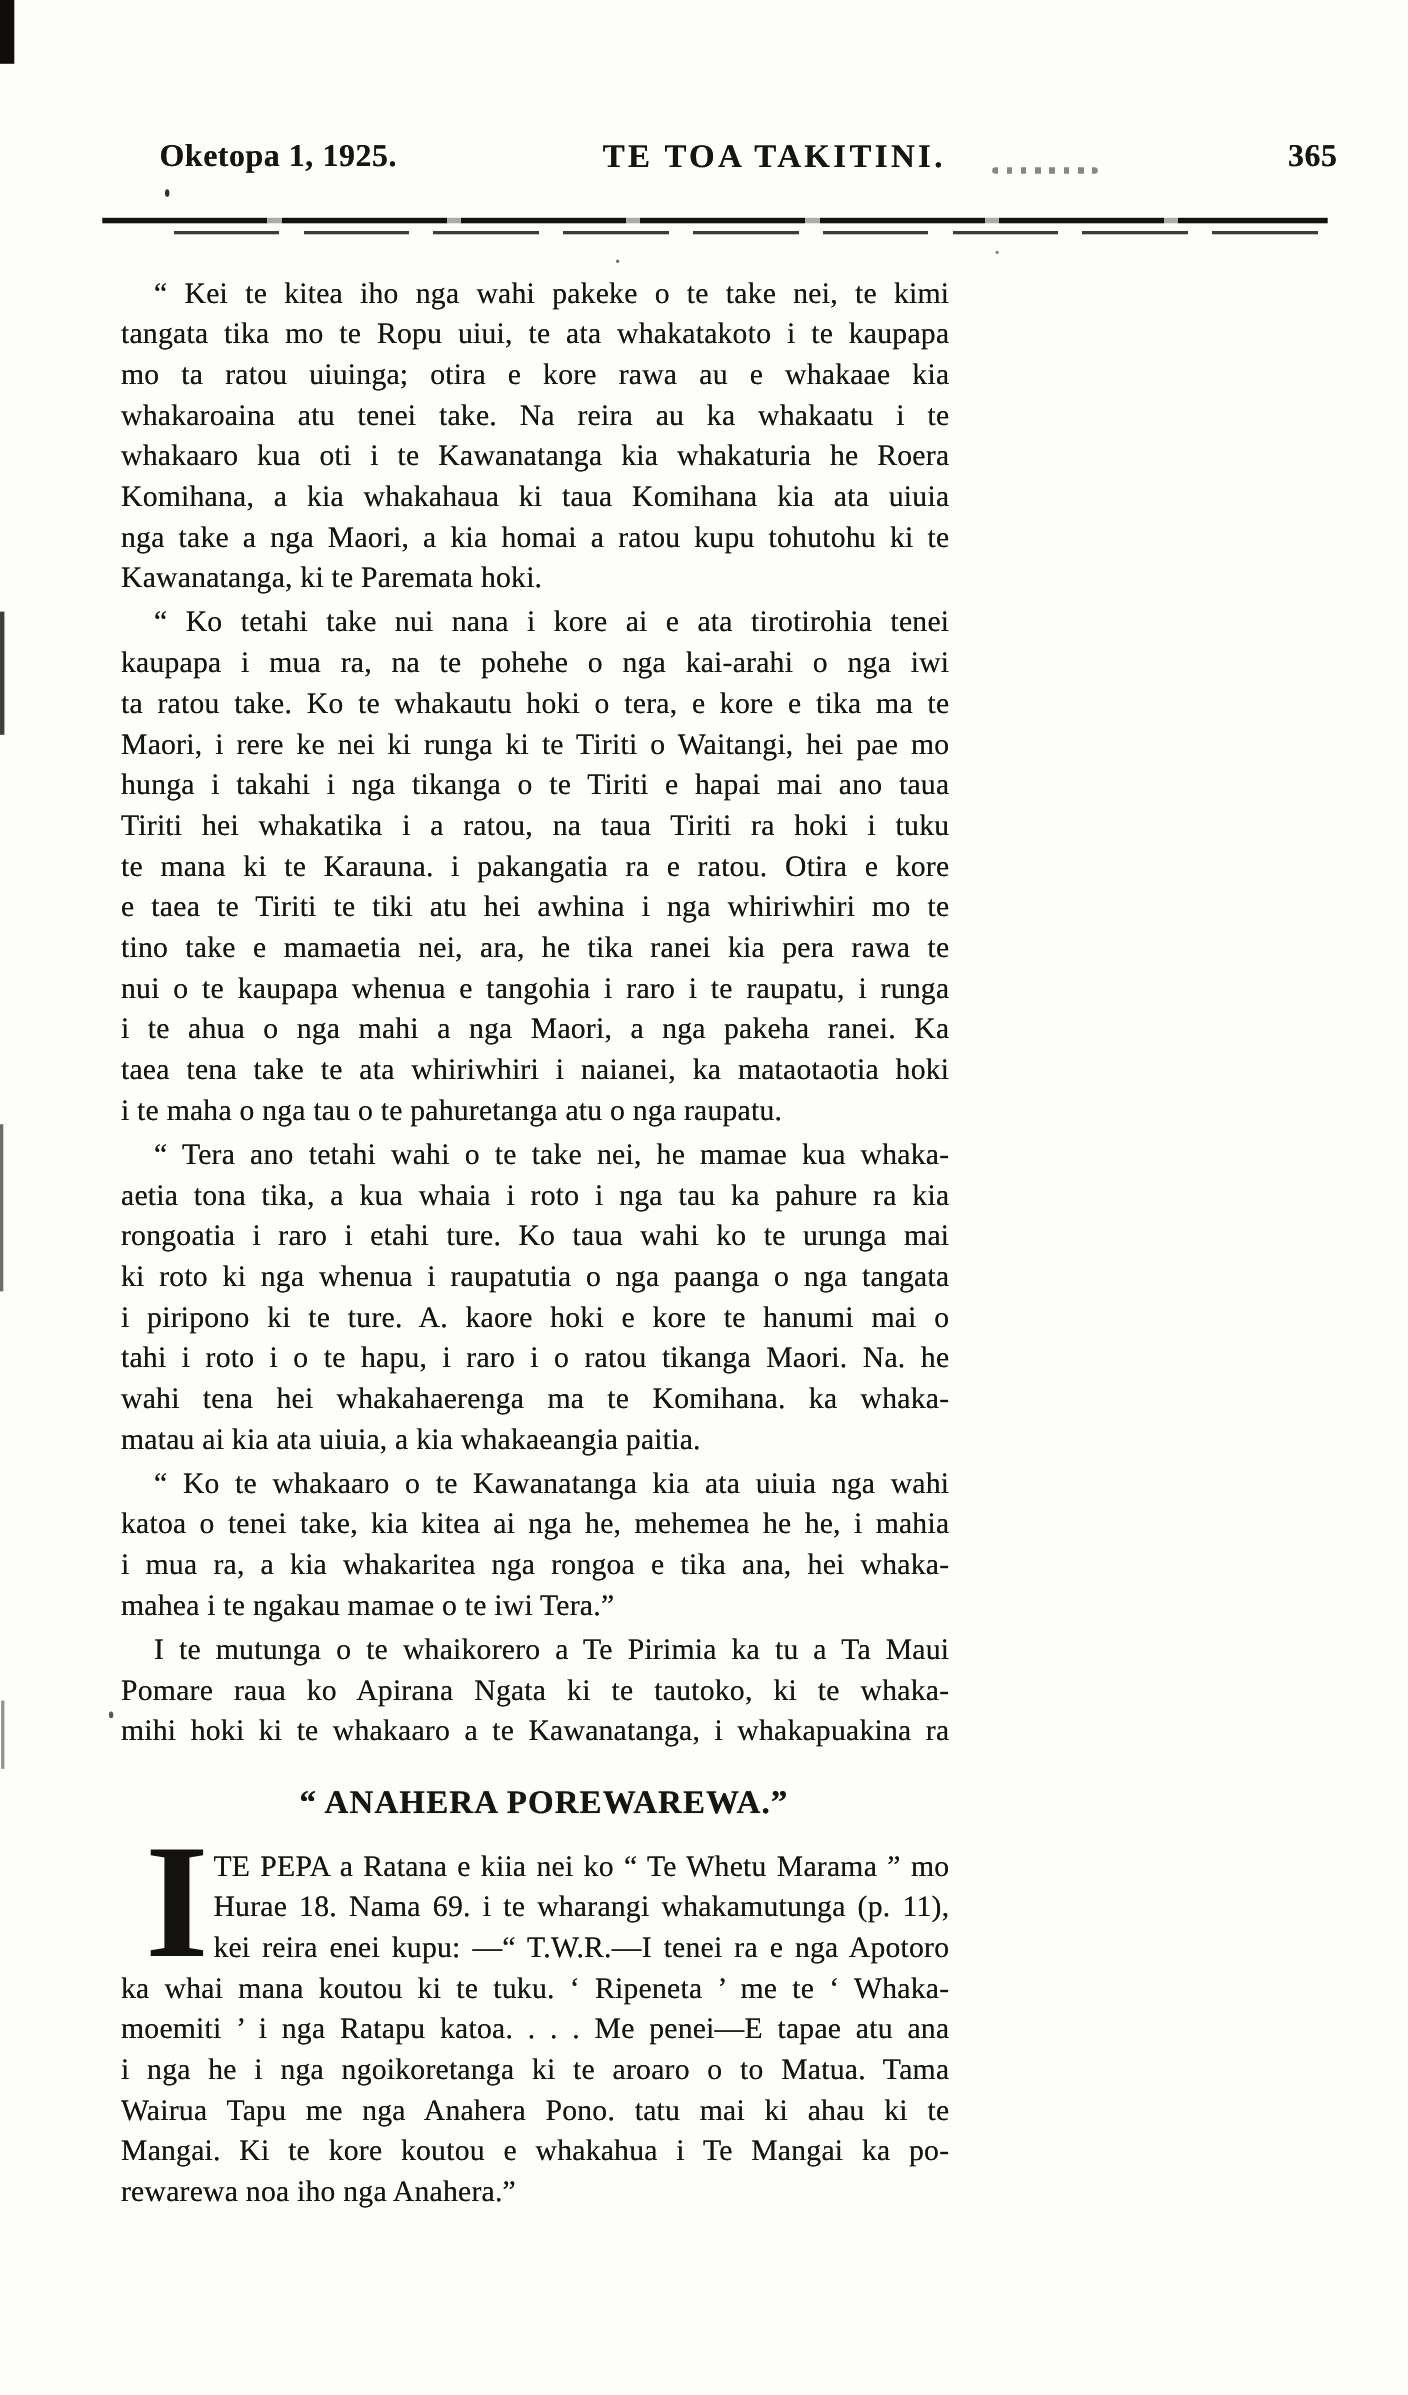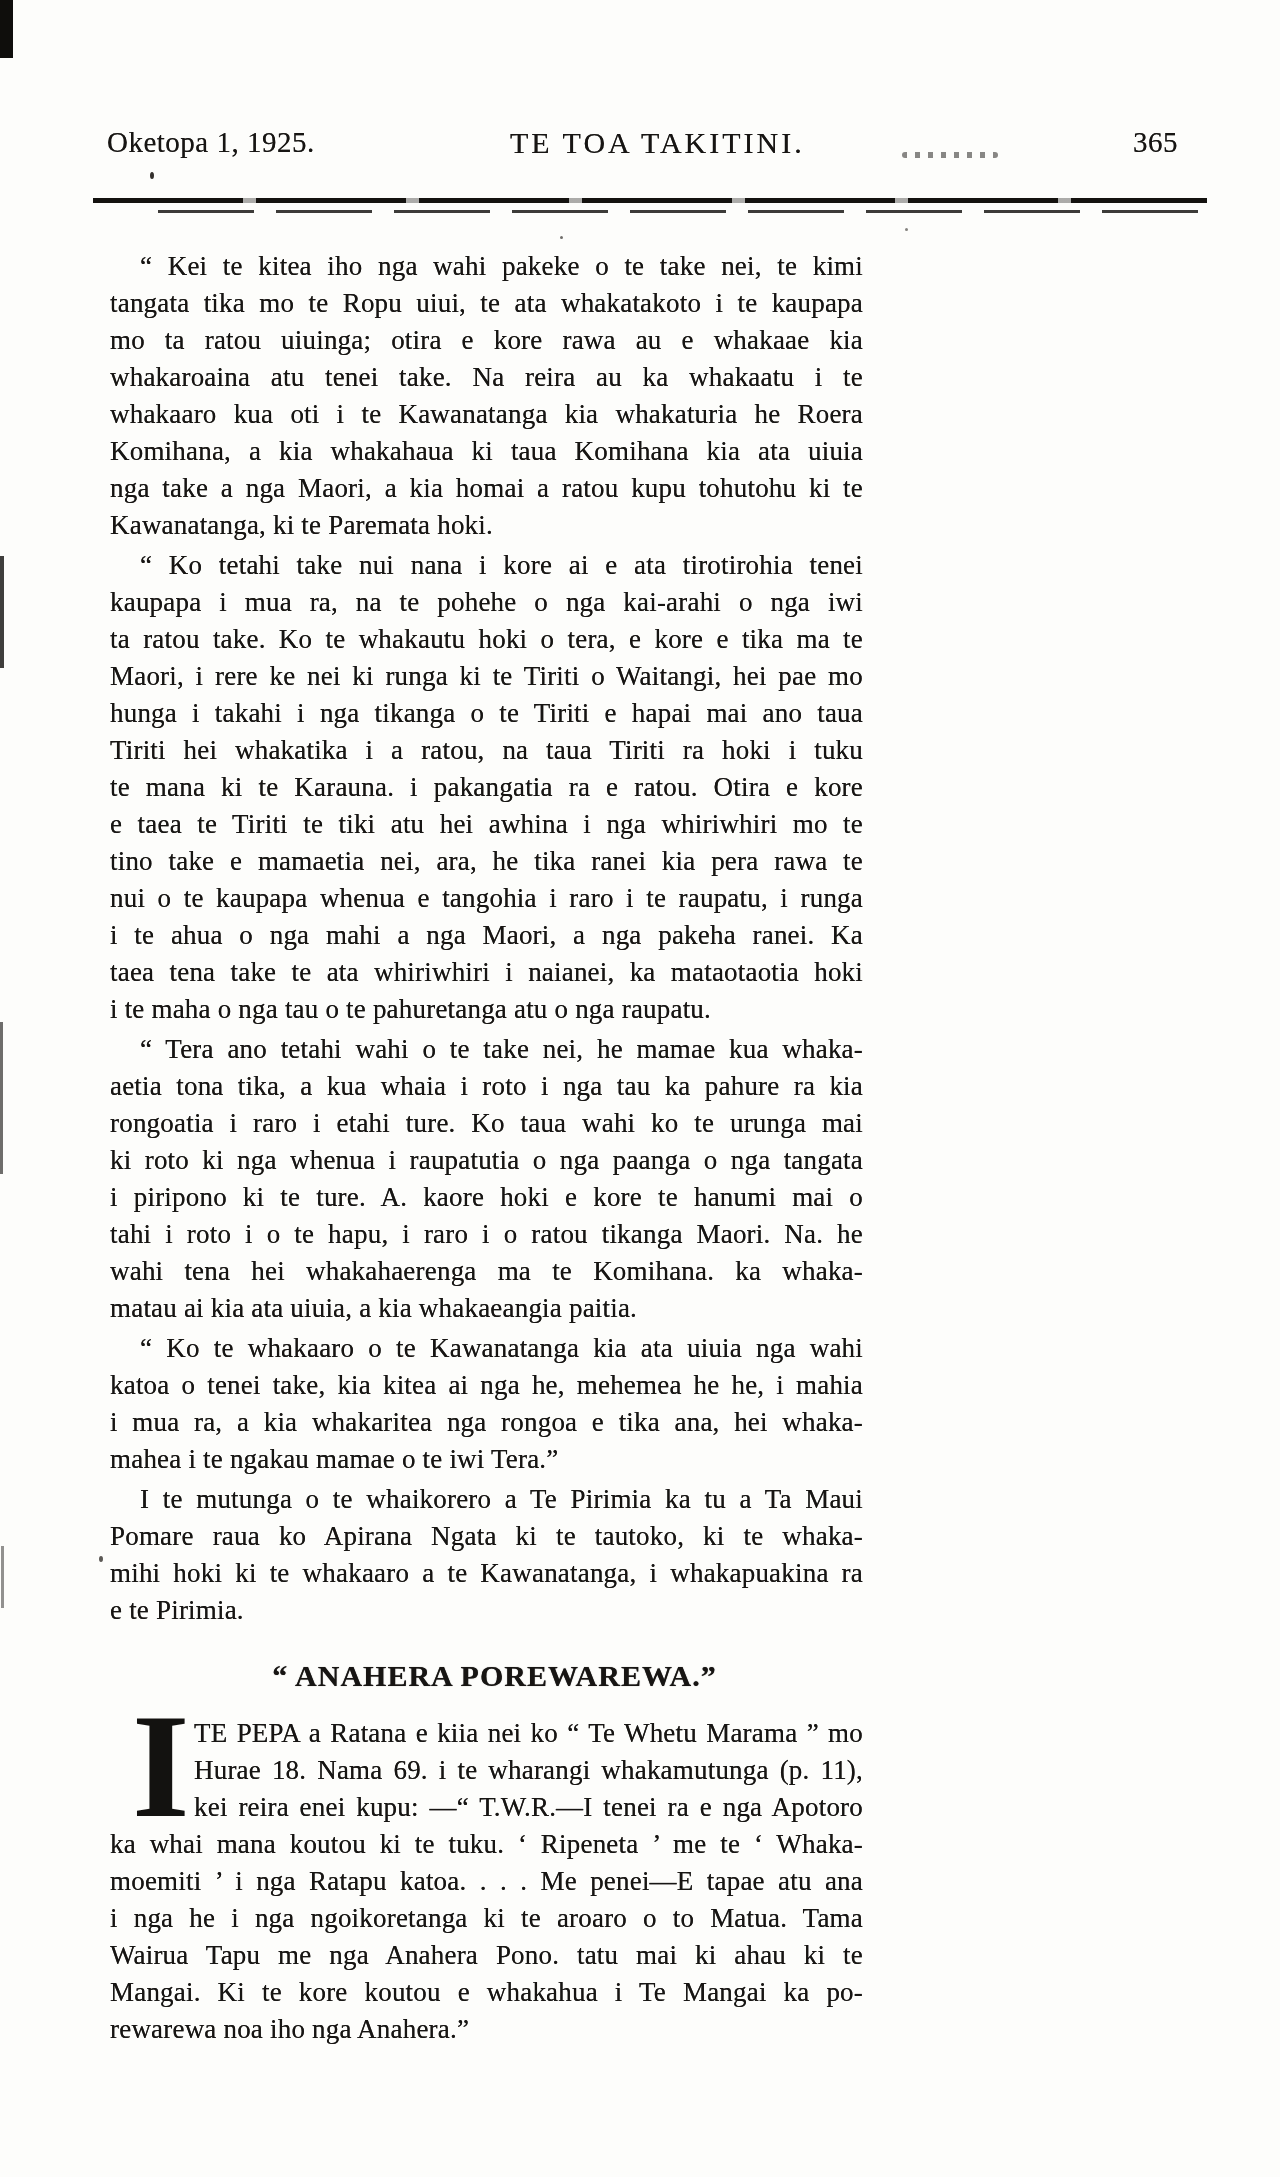--- a/index.html
+++ b/index.html
@@ -10,25 +10,26 @@
     height: 2177px;
     background: #fdfdfb;
     overflow: hidden;
     font-family: "Liberation Serif", "DejaVu Serif", serif;
     color: #171513;
   }
   
   .hdr {
     position: absolute;
     top: 126px;
-    font-weight: normal;
+    font-weight: bold;
     font-size: 29px;
     letter-spacing: 0.5px;
     white-space: nowrap;
     text-shadow: 0 0 0.6px rgba(23,21,19,0.75);
+    margin-left: 38px;
   }
   #hdr-date  { left: 107px; }
   #hdr-title { left: 510px; font-size: 30px; letter-spacing: 3px; }
   #hdr-page  { left: 1133px; }
   #rule-top {
     position: absolute; left: 93px; top: 198px; width: 1114px; height: 5px;
     background: repeating-linear-gradient(90deg,
       #14120f 0px, #14120f 150px, rgba(20,18,15,0.35) 150px, rgba(20,18,15,0.35) 163px);
   }
   #rule-bottom {
@@ -145,21 +146,20 @@
         <div class="para">
           <div class="ln first">“ Ko te whakaaro o te Kawanatanga kia ata uiuia nga wahi</div>
           <div class="ln">katoa o tenei take, kia kitea ai nga he, mehemea he he, i mahia</div>
           <div class="ln">i mua ra, a kia whakaritea nga rongoa e tika ana, hei whaka-</div>
           <div class="ln last">mahea i te ngakau mamae o te iwi Tera.”</div>
         </div>
         <div class="para">
           <div class="ln first">I te mutunga o te whaikorero a Te Pirimia ka tu a Ta Maui</div>
           <div class="ln">Pomare raua ko Apirana Ngata ki te tautoko, ki te whaka-</div>
           <div class="ln">mihi hoki ki te whakaaro a te Kawanatanga, i whakapuakina ra</div>
-          <div class="ln last">e te Pirimia.</div>
         </div>
       </div>
     <h2 id="section-heading">“ ANAHERA POREWAREWA.”</h2>
     <div id="section-para" class="para">
         <span class="dropcap">I</span>
         <div class="ln dc">TE PEPA a Ratana e kiia nei ko “ Te Whetu Marama ” mo</div>
         <div class="ln dc">Hurae 18.  Nama 69. i te wharangi whakamutunga (p. 11),</div>
         <div class="ln dc">kei reira enei kupu: —“ T.W.R.—I tenei ra e nga Apotoro</div>
         <div class="ln">ka whai mana koutou ki te tuku.  ‘ Ripeneta ’ me te ‘ Whaka-</div>
         <div class="ln">moemiti ’ i nga Ratapu katoa. . . . Me penei—E tapae atu ana</div>

